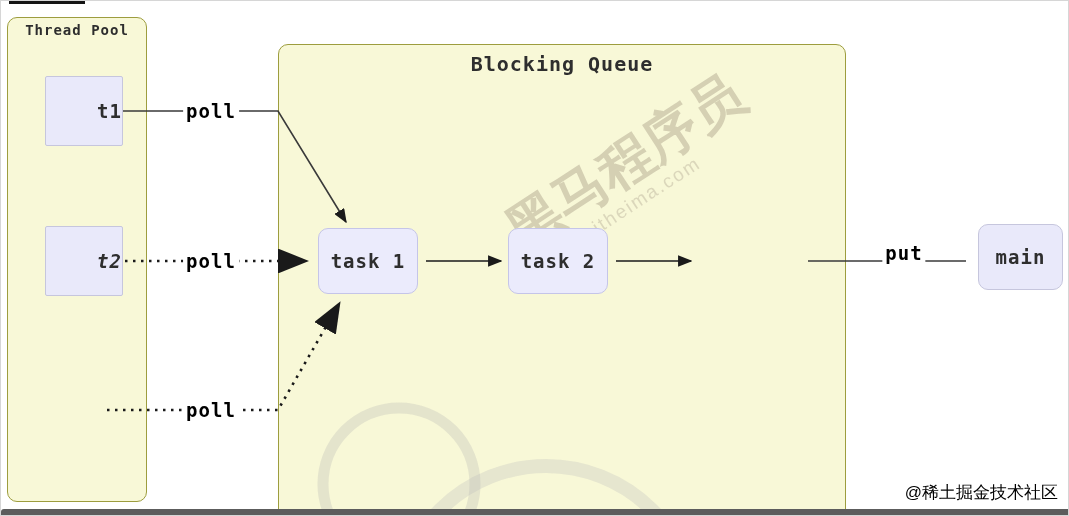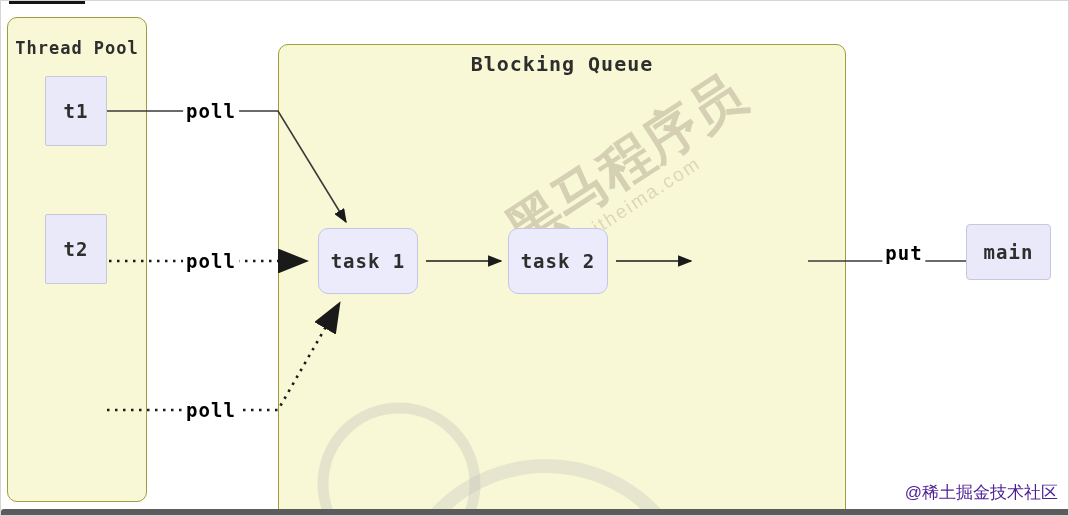--- a/index.html
+++ b/index.html
@@ -18,45 +18,45 @@
   }
   .group{
     position:absolute;
     background:#f8f8d7;
     border:1.5px solid #9d9d3e;
     border-radius:10px;
     box-sizing:border-box;
     z-index:1;
   }
   .group-title{
-    position:absolute;top:20px;left:0;right:0;
+    position:absolute;top:4px;left:0;right:0;
     text-align:center;
-    font-size:17px;font-weight:bold;color:#2e2e2e;
+    font-size:14px;font-weight:bold;color:#2e2e2e;
     letter-spacing:1px;
     white-space:nowrap;
   }
   .thread-pool{left:6px;top:16px;width:140px;height:485px;}
   .queue{left:277px;top:43px;width:568px;height:504px;}
   .queue .group-title{top:7px;font-size:20px;}
   .node{
     position:absolute;
     display:flex;align-items:center;justify-content:center;
     background:#e9e9fa;
     border:1px solid #c6c6dd;
     box-sizing:border-box;
     font-size:19px;font-weight:bold;color:#2e2e2e;
     letter-spacing:1px;
     z-index:4;
   }
-  .thread-node{width:62px;height:70px;border-radius:2px;}
+  .thread-node{width:78px;height:70px;border-radius:2px;justify-content:flex-end;}
   .task-node{
     width:100px;height:66px;border-radius:10px;
     background:#ebebfc;border:1.5px solid #c5c5e8;
   }
-  .main-node{width:85px;height:56px;border-radius:4px;}
+  .main-node{width:85px;height:66px;border-radius:10px;margin-left:12px;}
   svg.overlay{position:absolute;left:0;top:0;z-index:3;pointer-events:none;}
   svg.rings{position:absolute;left:0;top:0;z-index:2;pointer-events:none;}
   .edge-label{
     position:absolute;
     transform:translate(-50%,-50%);
     background:#ffffff;
     padding:0 3px;
     font-size:19px;font-weight:bold;color:#000000;
     letter-spacing:1px;
     z-index:5;
@@ -75,21 +75,21 @@
     line-height:1.1;
   }
   .watermark .sub{
     display:block;
     font-size:19px;font-weight:normal;
     color:rgba(185,176,152,0.45);
     letter-spacing:2px;
   }
   .credit{
     position:absolute;right:10px;top:480px;
-    font-size:17px;color:#4c1d95;
+    font-size:17px;color:#000000;
     font-family:"Liberation Sans",sans-serif;
     z-index:6;
   }
   .bottom-bar{
     position:absolute;left:0;top:508px;width:1069px;height:8px;
     background:#5c5c5c;border-radius:3px;z-index:6;
   }
 </style>
 </head>
 <body>
@@ -135,21 +135,21 @@
     <path d="M425 260 H500" fill="none" stroke="#1a1a1a" stroke-width="1.6" marker-end="url(#arrow)"></path>
 
     <path d="M615 260 H690" fill="none" stroke="#1a1a1a" stroke-width="1.6" marker-end="url(#arrow)"></path>
 
     <path d="M807 260 H965" fill="none" stroke="#3a3a3a" stroke-width="1.6"></path>
   </svg>
 
   <div class="node thread-node" style="left:44px;top:75px;">
     <span>t1</span>
   </div>
-  <div class="node thread-node" style="left:44px;top:213px;">
+  <div class="node thread-node" style="left:44px;top:225px;font-style:italic;">
     <span>t2</span>
   </div>
 
   <div class="node task-node" style="left:317px;top:227px;">
     <span>task 1</span>
   </div>
   <div class="node task-node" style="left:507px;top:227px;">
     <span>task 2</span>
   </div>
 

